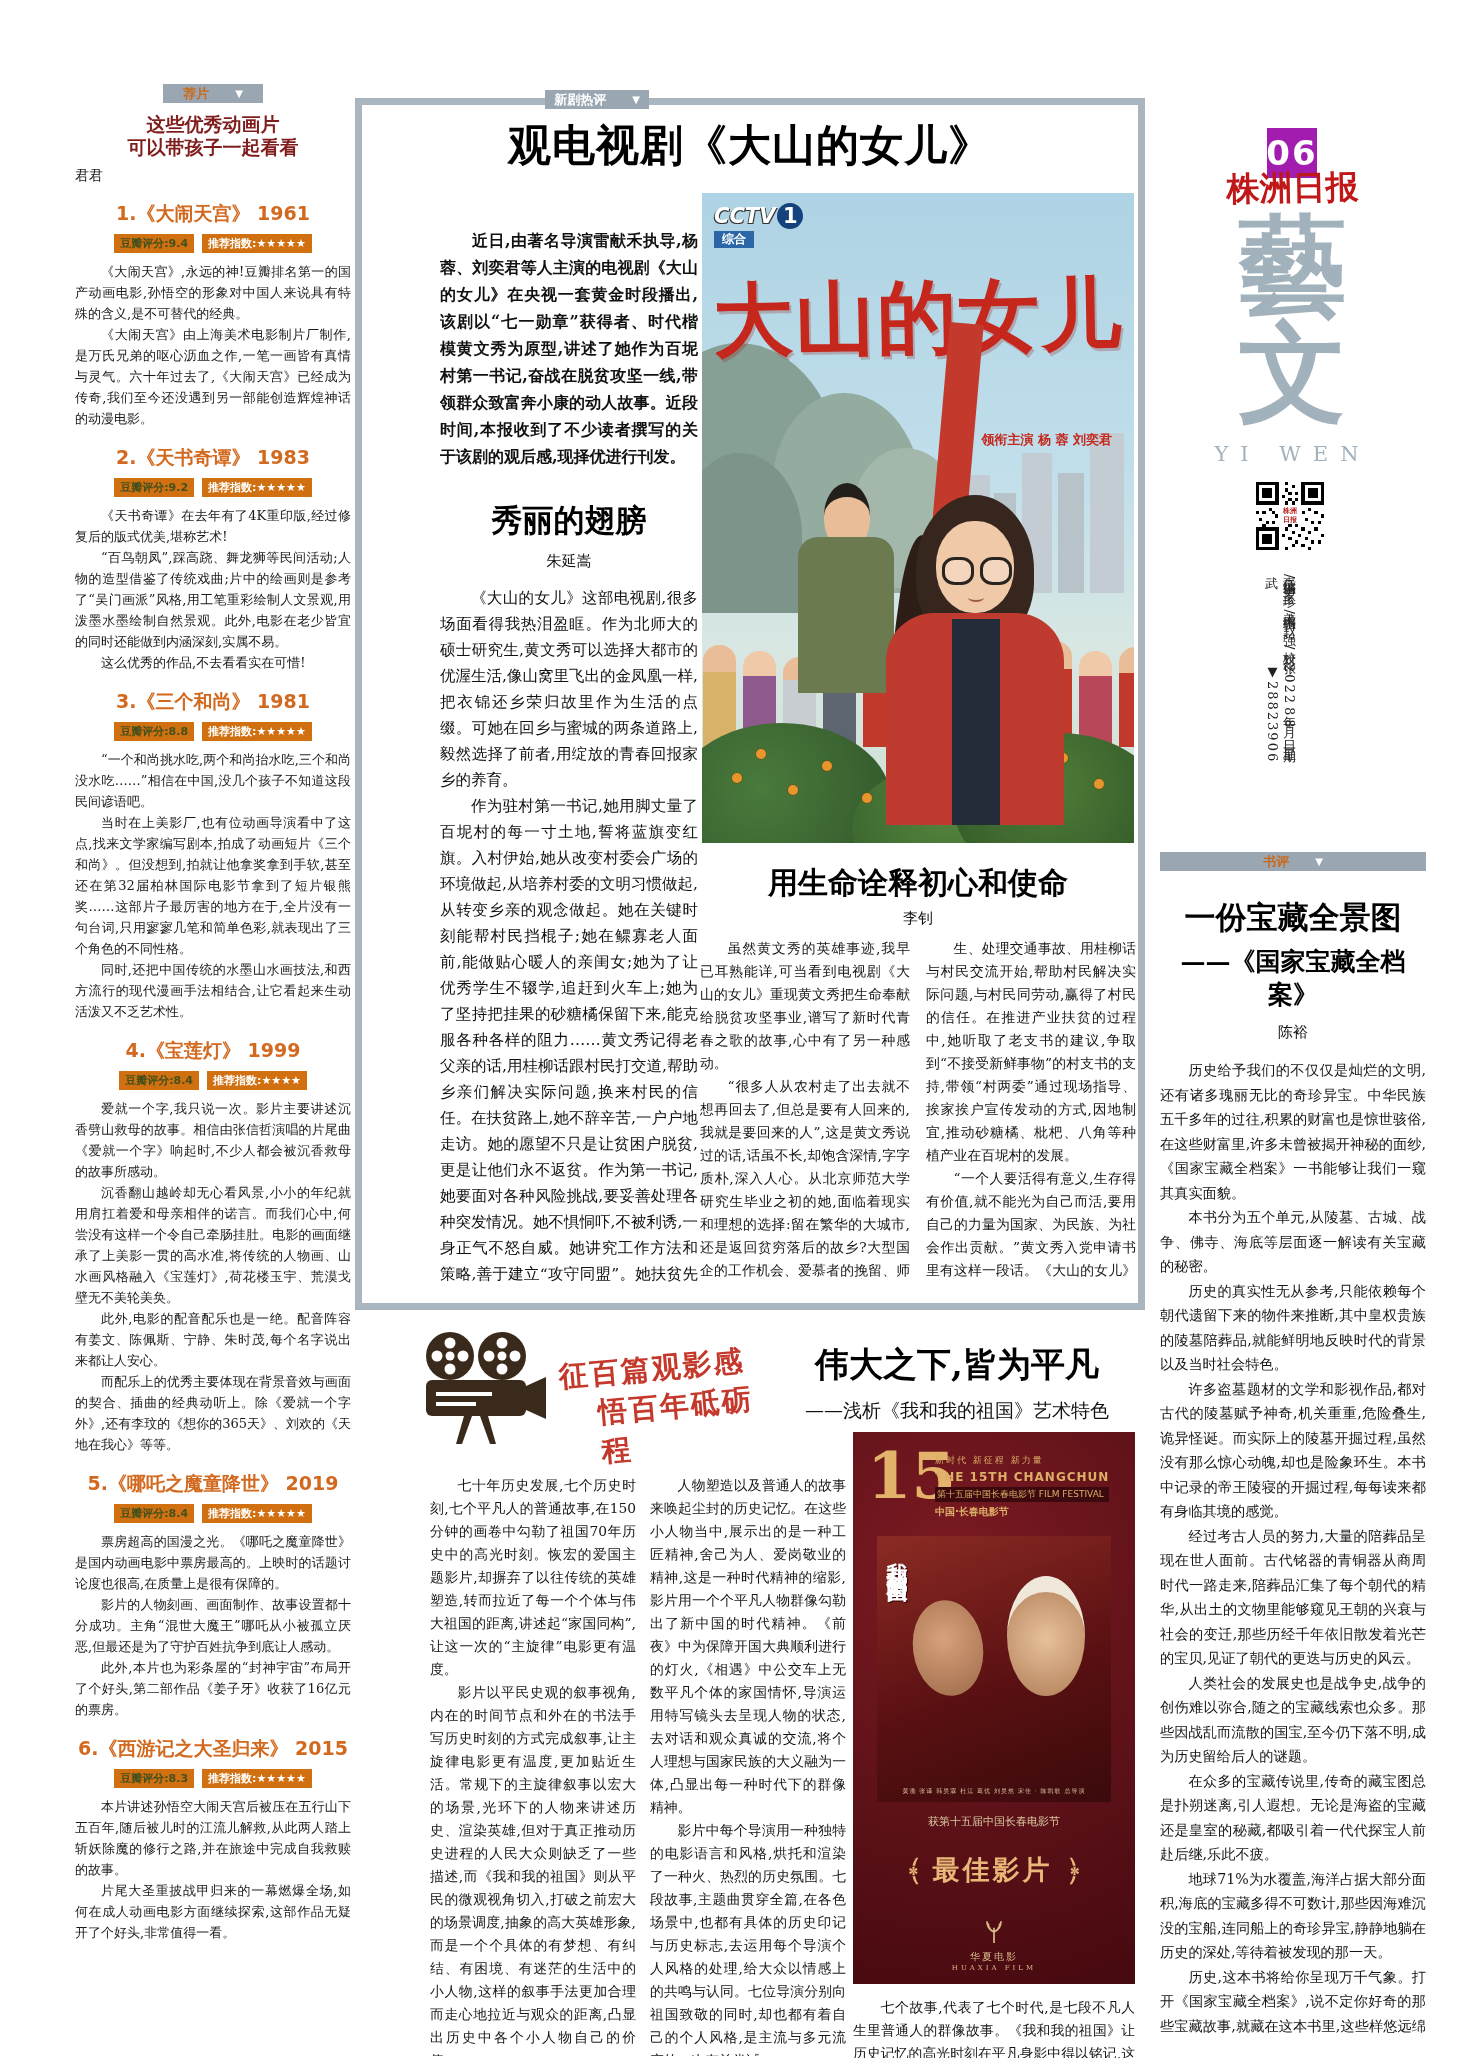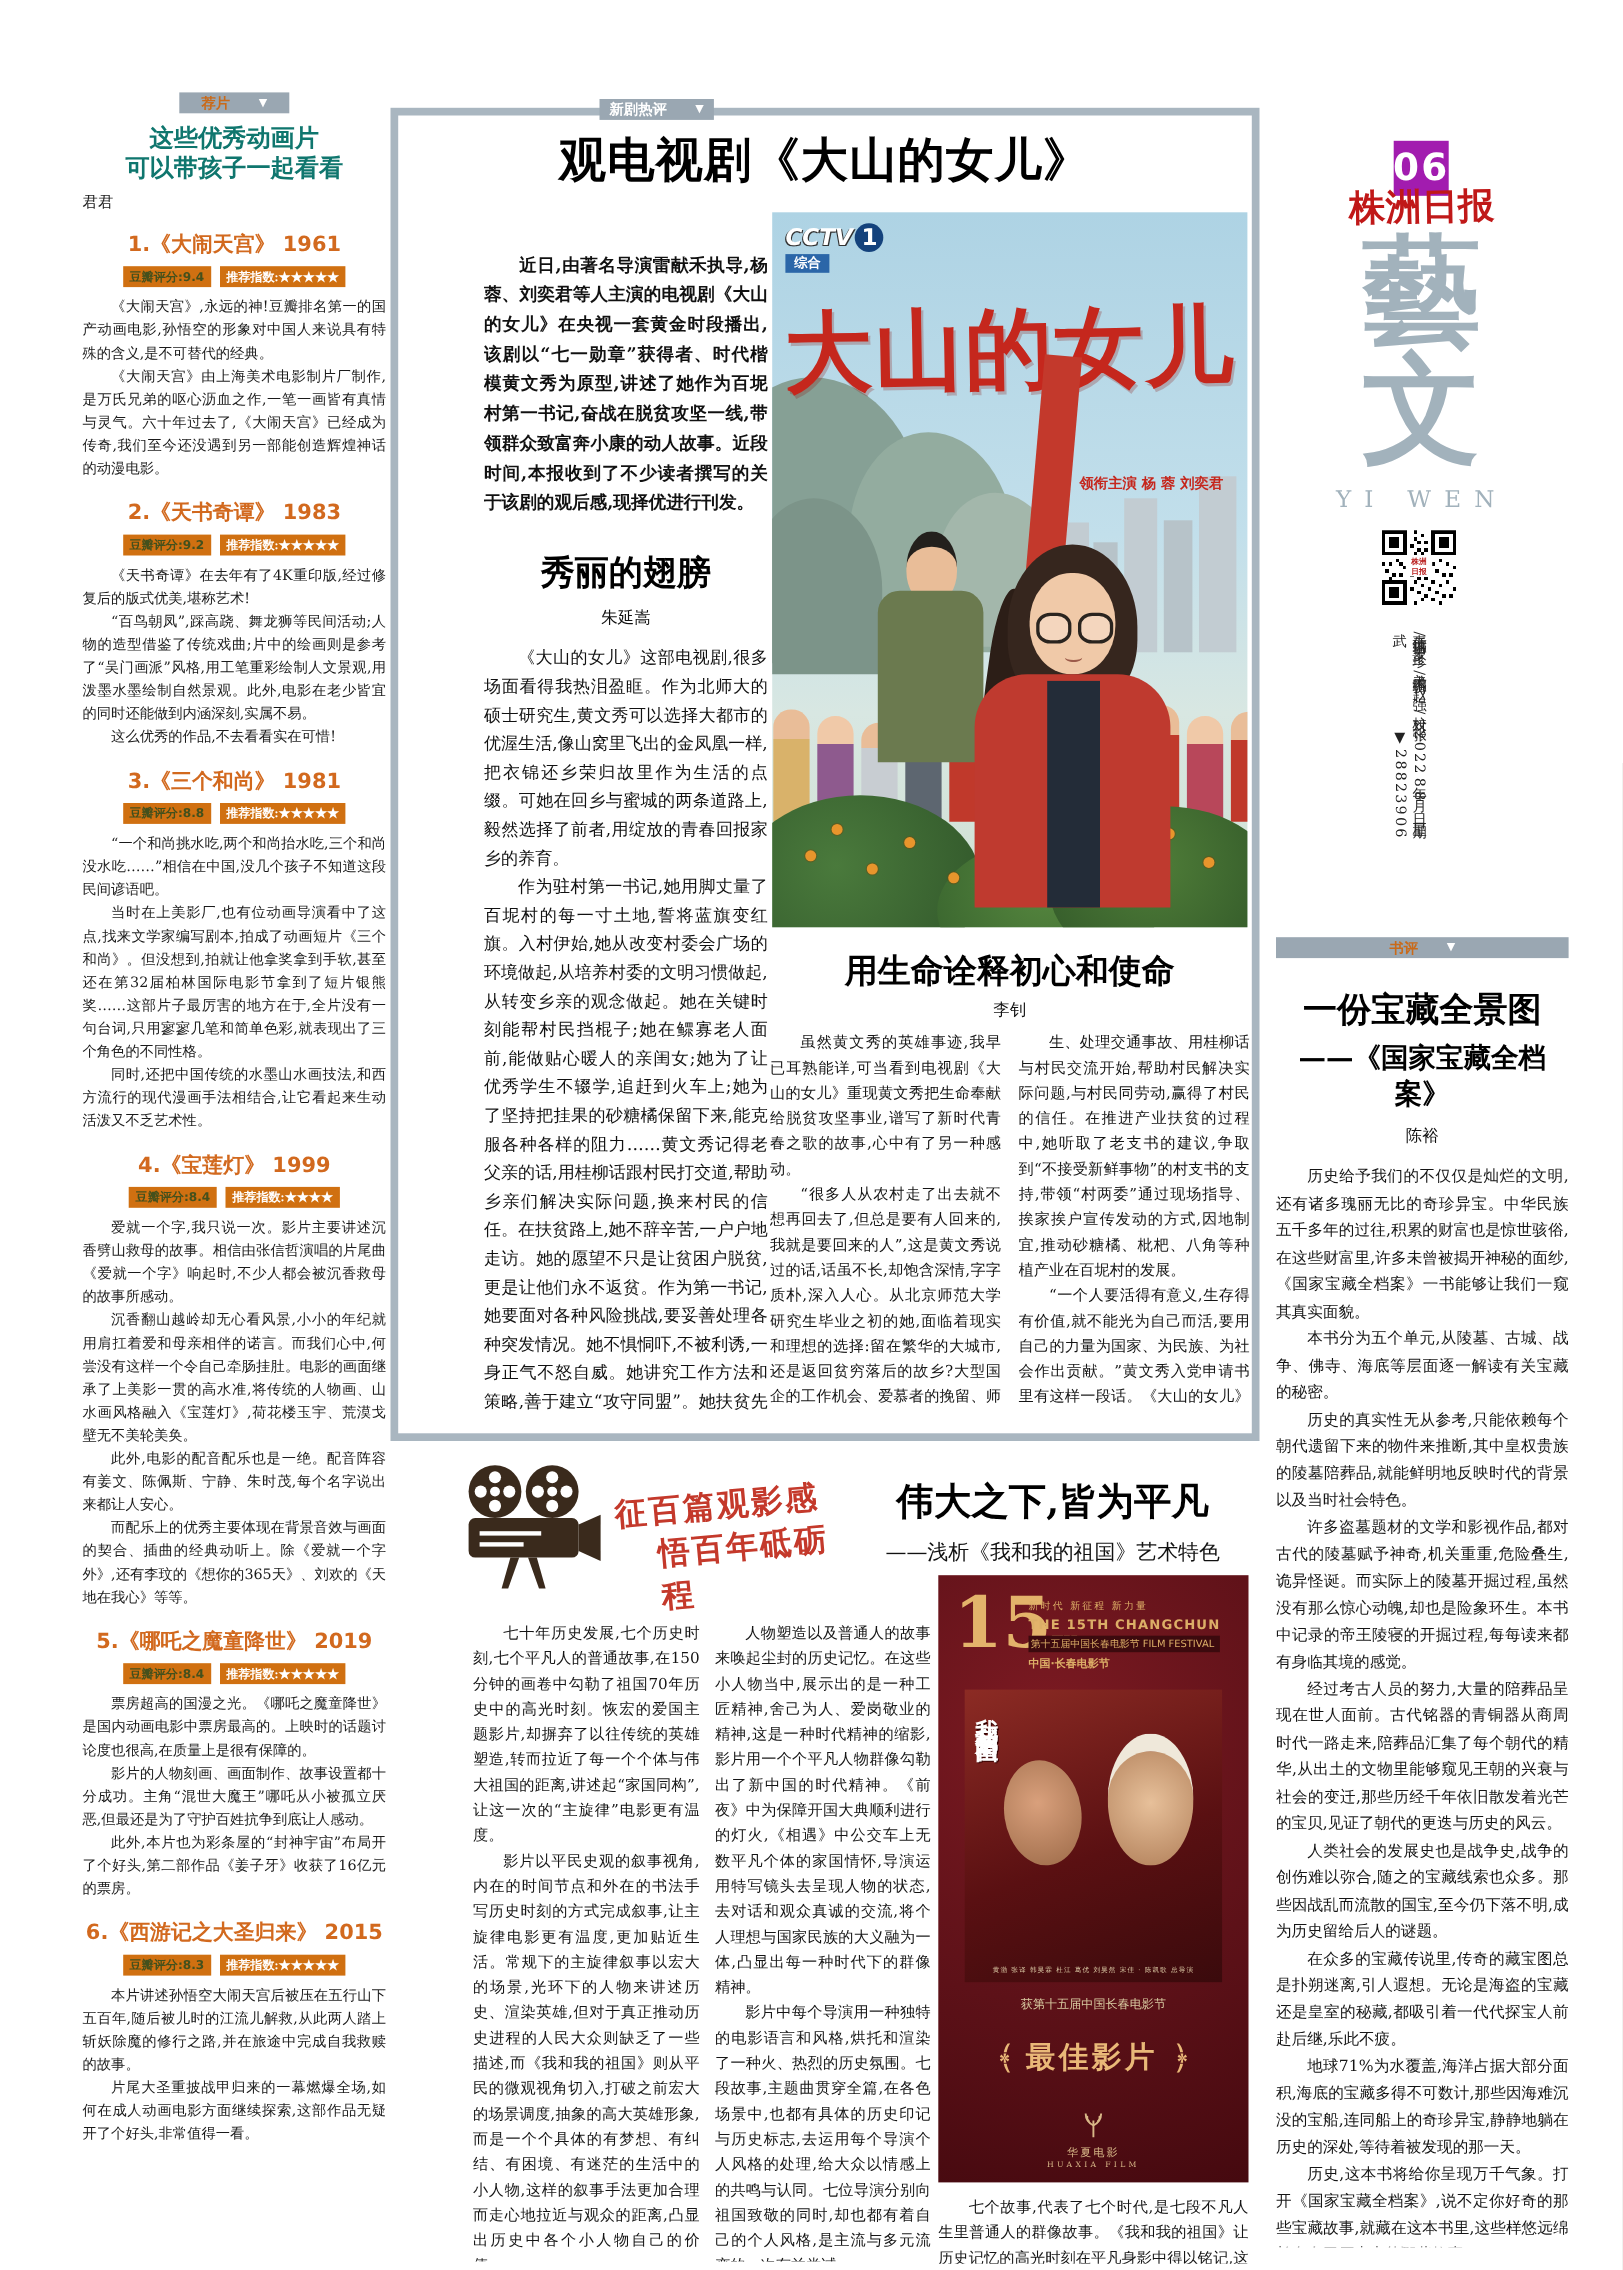--- a/index.html
+++ b/index.html
@@ -7,29 +7,29 @@
         font-family:"DejaVu Serif","Liberation Serif",serif;color:#111;}
   
   .tab{background:#9aa7b2;height:19px;display:flex;align-items:center;justify-content:center;
        gap:26px;font-family:"DejaVu Sans","Liberation Sans",sans-serif;font-weight:bold;font-size:13px;}
   .tab .tri{color:#fff;font-size:10px;line-height:1;}
   .tab .lbl-orange{color:#c96a1a;}
   .tab .lbl-white{color:#fff;}
   
   .left-col{position:absolute;left:75px;top:84px;width:276px;}
   .lc-tab{width:100px;margin:0 auto;}
-  .lc-title{margin-top:10px;text-align:center;font-weight:bold;font-size:22px;line-height:1.22;color:#0f766e;}
+  .lc-title{margin-top:10px;text-align:center;font-weight:bold;font-size:19px;line-height:1.22;color:#7f1d1d;}
   .lc-byline{font-size:14px;margin-top:8px;color:#222;}
   .item-h{color:#d2691e;font-weight:bold;font-size:19px;text-align:center;margin:16px 0 7px;
           font-family:"DejaVu Sans","Liberation Sans",sans-serif;}
   .badges{display:flex;justify-content:center;gap:8px;margin-bottom:8px;}
   .badge{background:#d07011;font-family:"DejaVu Sans","Liberation Sans",sans-serif;
          font-size:11px;font-weight:bold;padding:2px 6px;white-space:nowrap;}
   .badge.score{color:#44501c;}
-  .badge.idx{color:#fff;font-family:Liberation Serif, serif;}
+  .badge.idx{color:#fff;}
   .body-13 p{margin:0;text-indent:2em;text-align:justify;font-size:13px;line-height:21px;color:#1a1a1a;}
   
   .mid-box{position:absolute;left:355px;top:98px;width:776px;height:1198px;border:7px solid #a9b6c0;}
   .mid-tab{position:absolute;left:545px;top:90px;width:104px;z-index:3;}
   .mid-headline{position:absolute;left:0;top:12px;width:100%;text-align:center;
                 font-family:Liberation Sans, sans-serif;
                 font-weight:bold;font-size:43px;letter-spacing:1px;color:#000;}
   .mid-left{position:absolute;left:78px;top:122px;width:258px;height:1058px;overflow:hidden;}
   .mid-intro p{margin:0;text-indent:2em;text-align:justify;font-size:16px;line-height:27px;font-weight:600;color:#111;}
   .a1-title{text-align:center;font-weight:bold;font-size:31px;margin:30px 0 10px;color:#000;}

